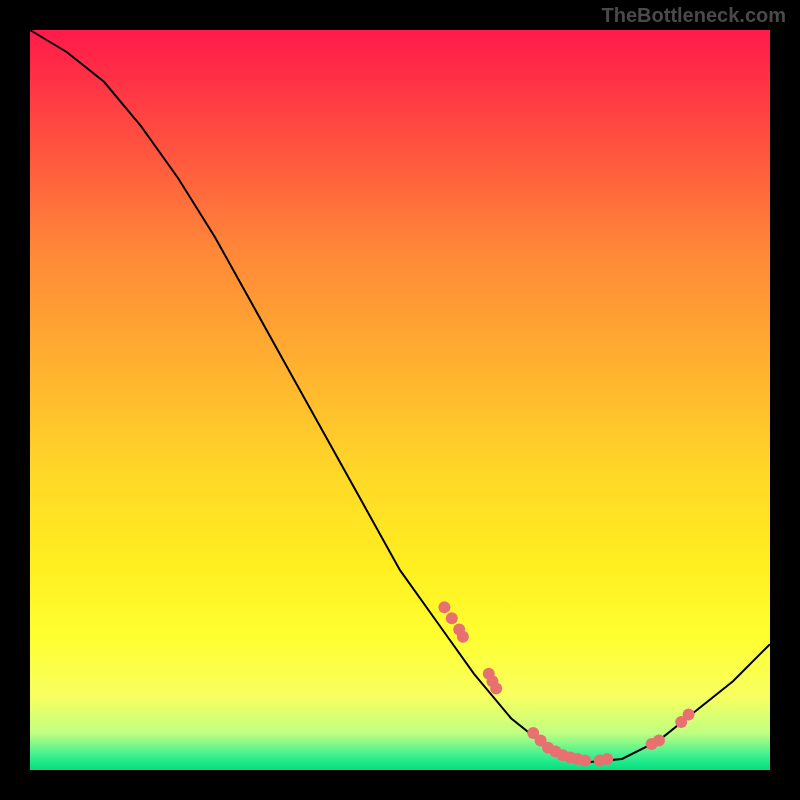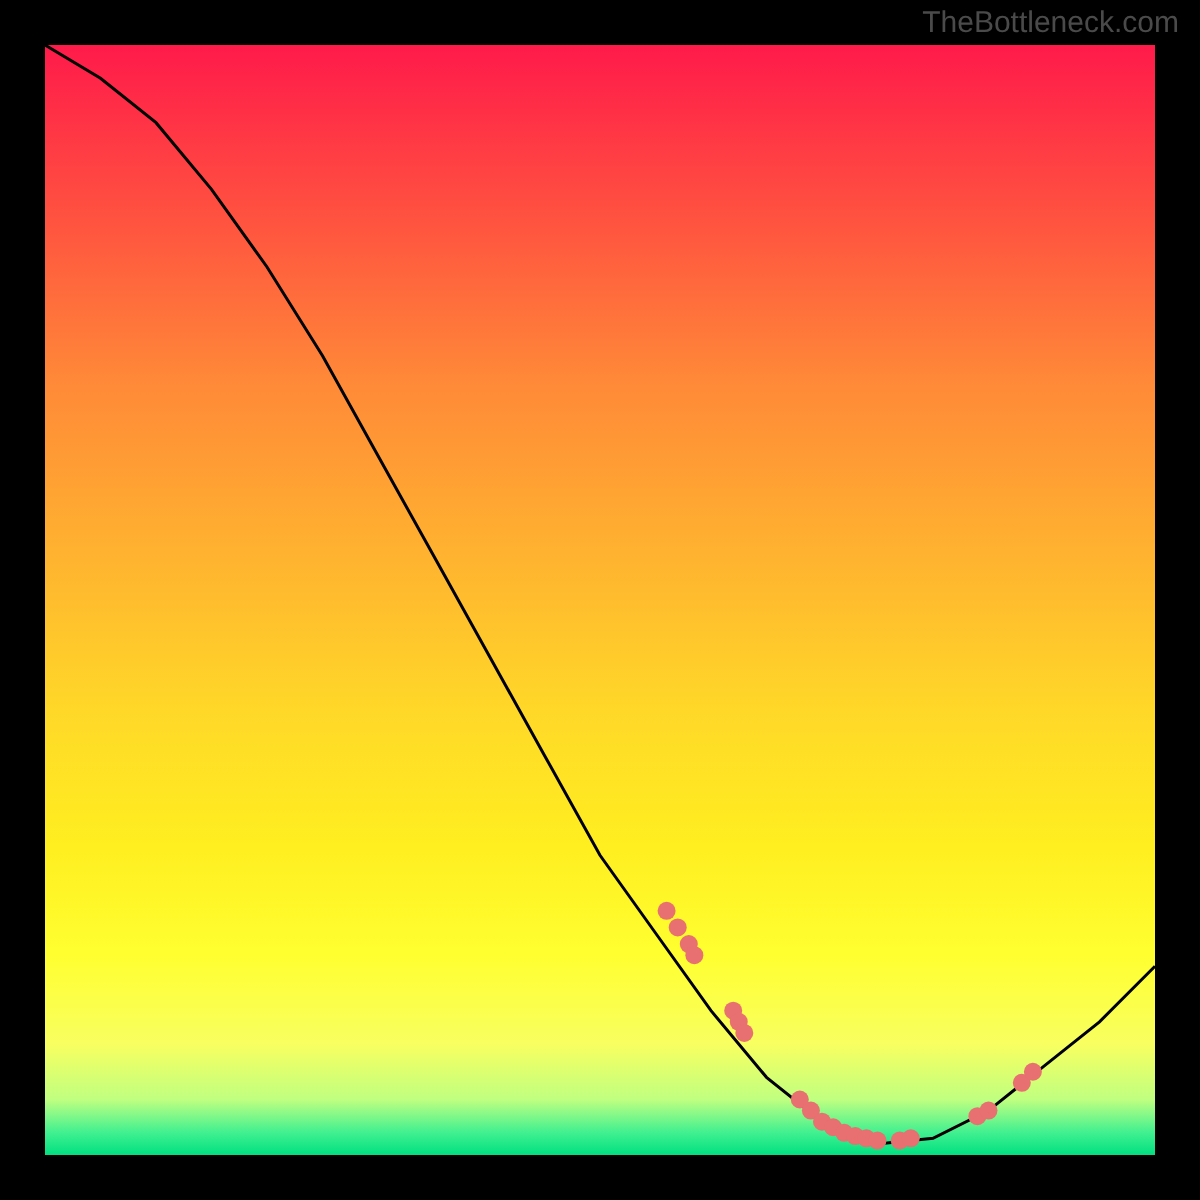--- a/index.html
+++ b/index.html
@@ -8,21 +8,21 @@
     height: 800px;
     background: #000;
     position: relative;
     font-family: Arial, sans-serif;
   }
   .watermark {
     position: absolute;
     top: 4px;
     right: 14px;
     font-size: 20px;
-    font-weight: normal;
+    font-weight: bold;
     color: #4a4a4a;
     z-index: 10;
     margin-left: 44px;
   }
   .plot-area {
     position: absolute;
     top: 30px;
     left: 30px;
     width: 740px;
     height: 740px;

